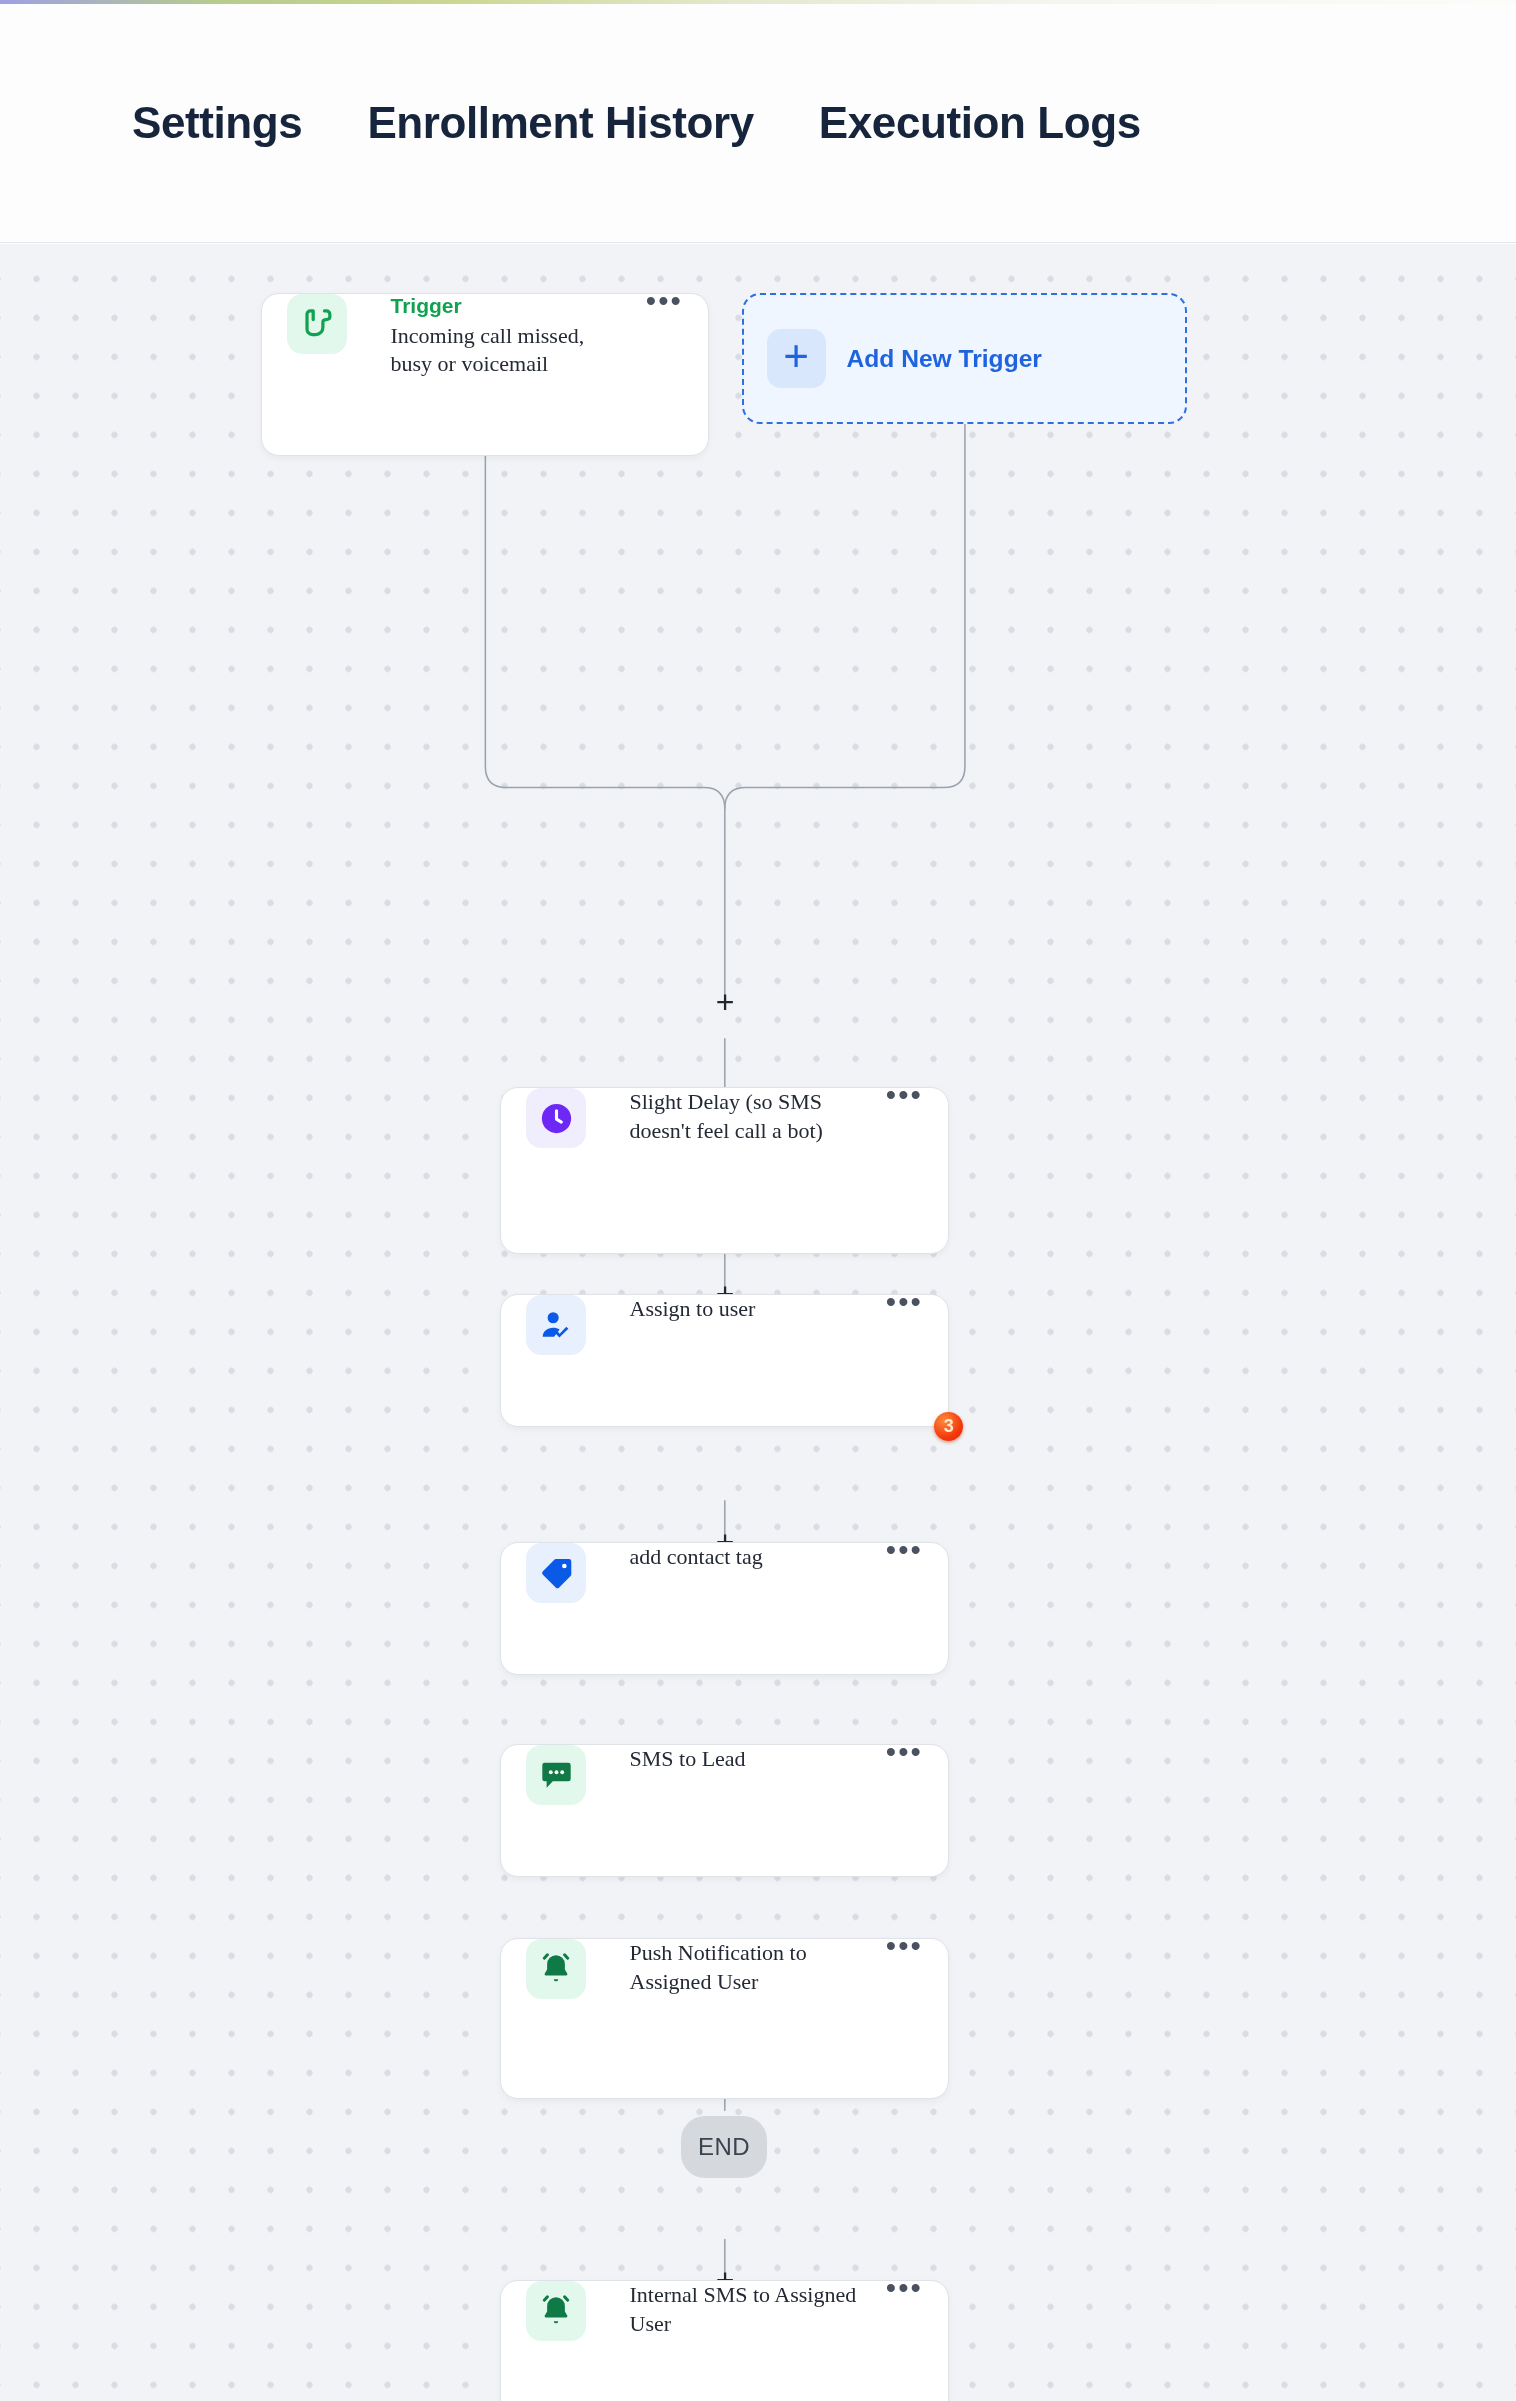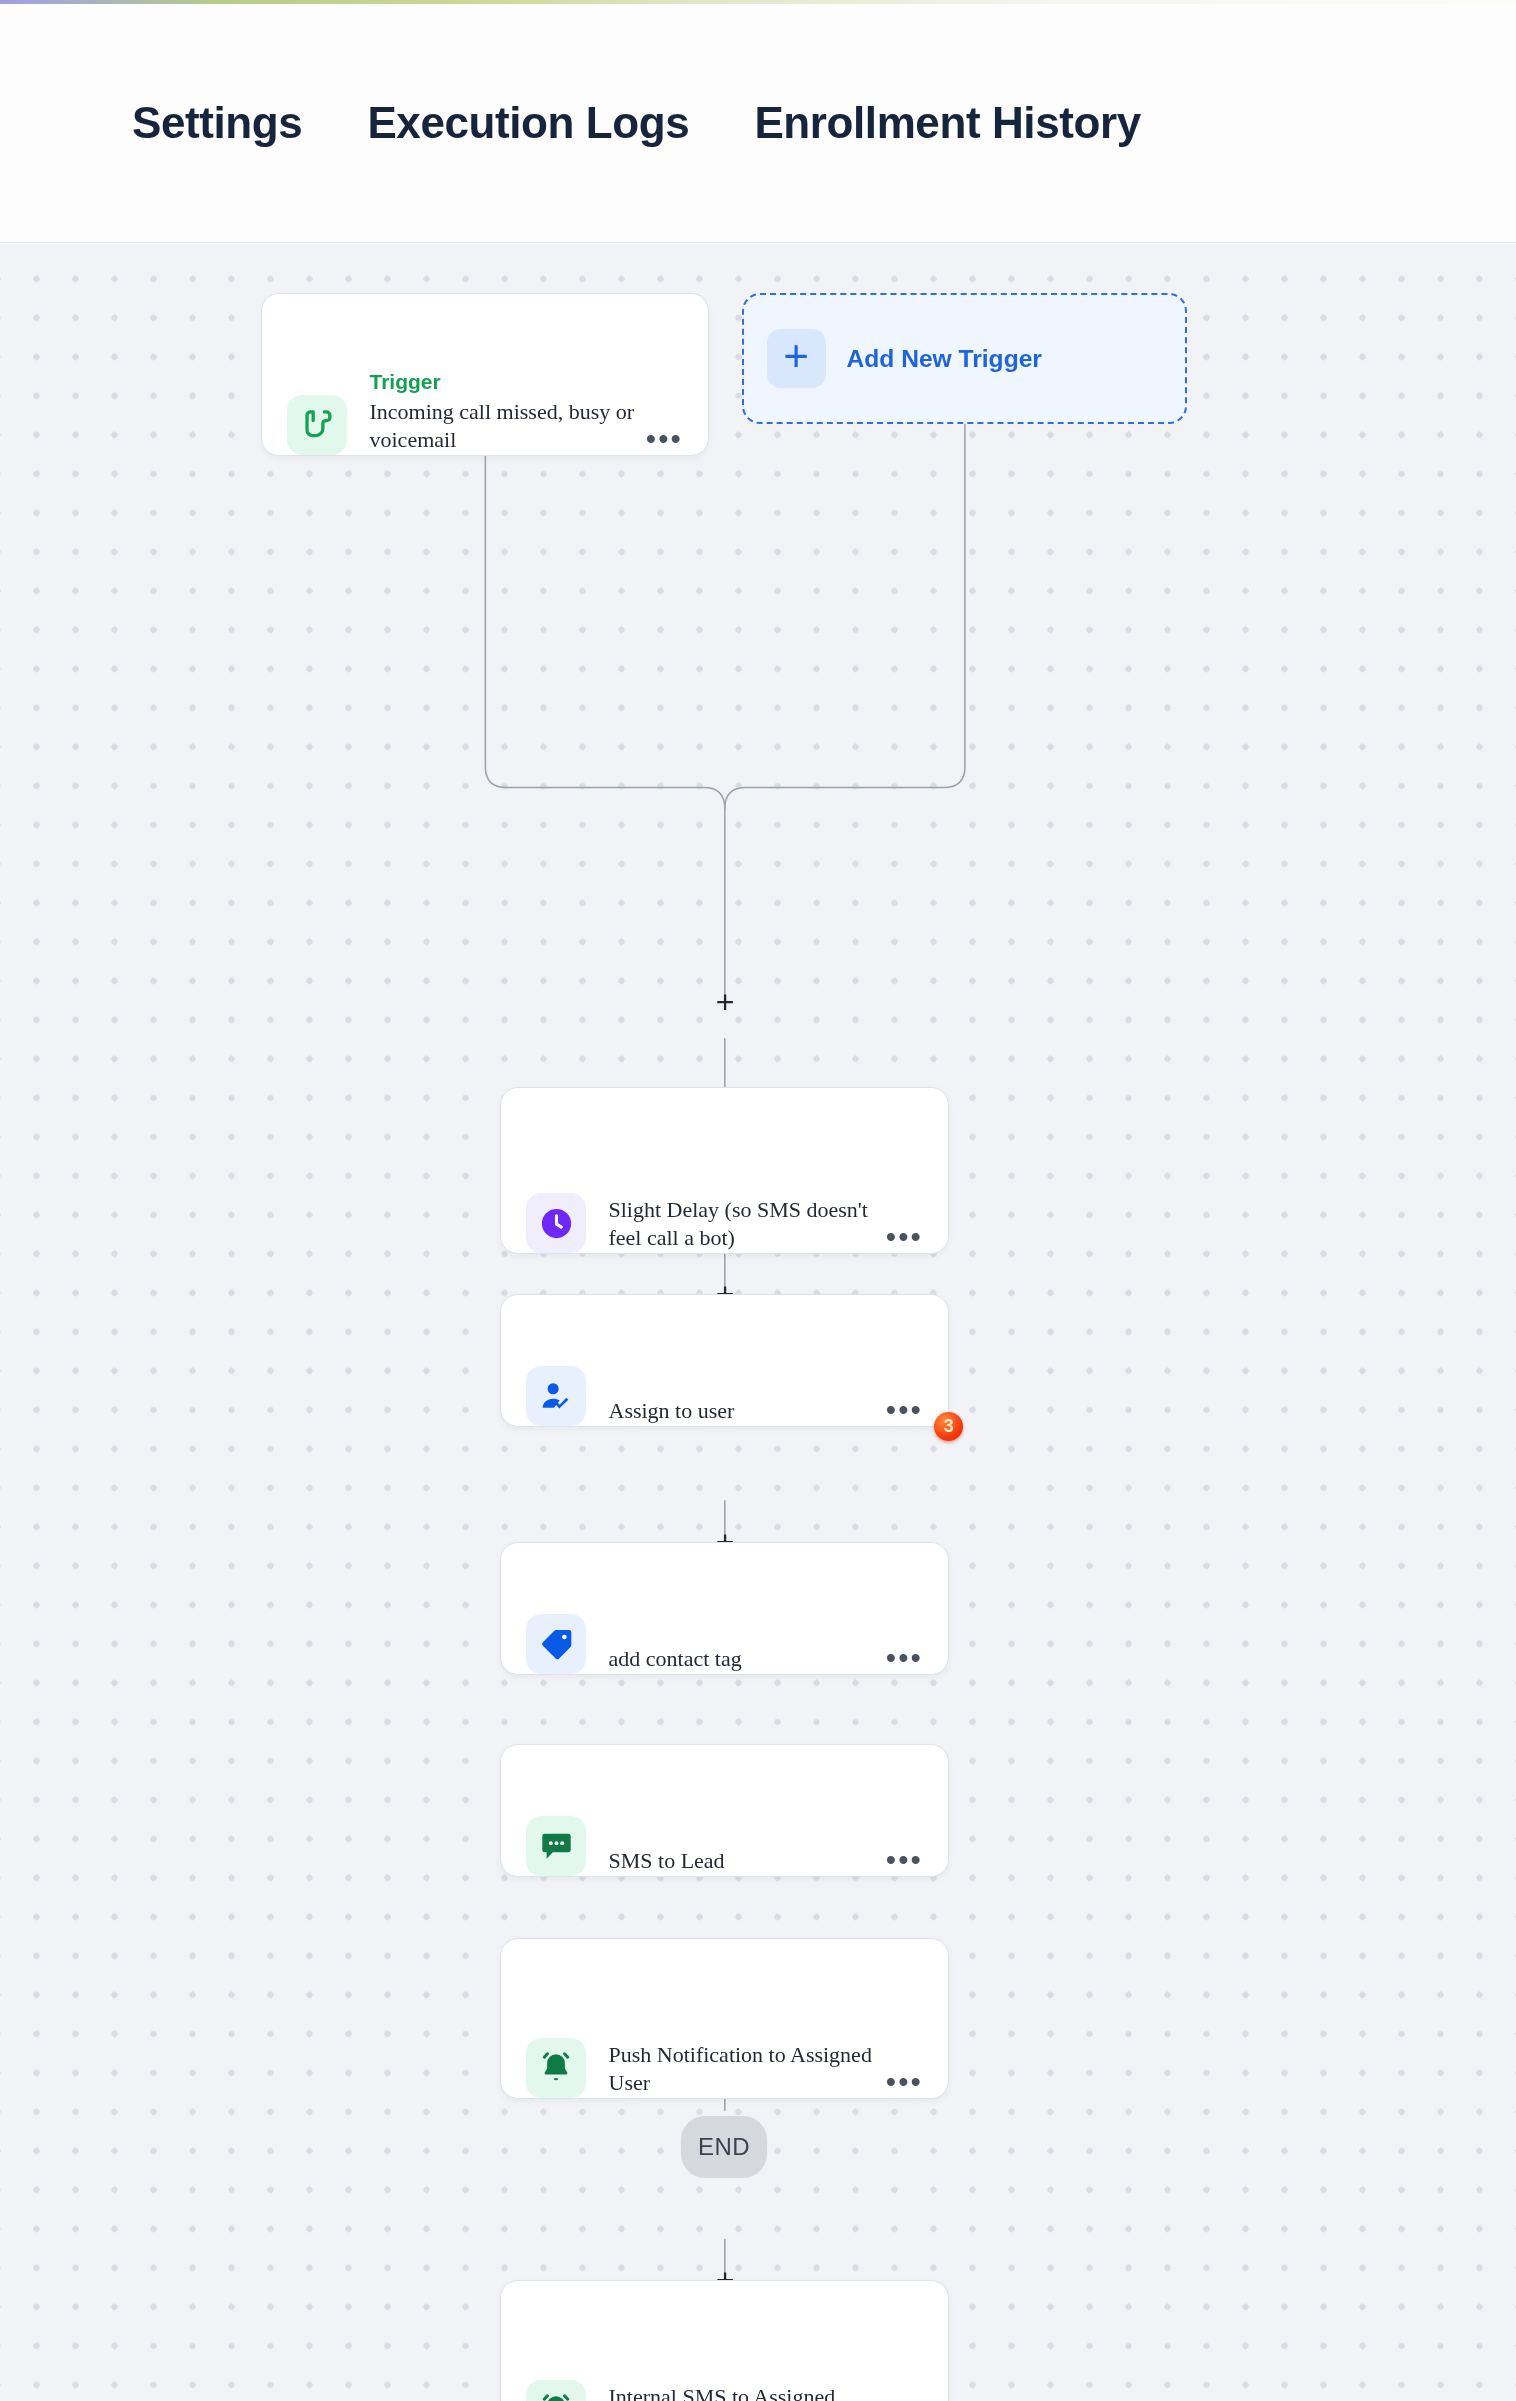--- a/index.html
+++ b/index.html
@@ -56,22 +56,23 @@
   }
   .edges { position:absolute; top:0; left:0; width:1517px; height:2157px; }
 
   
   .node {
     position:absolute;
     background:#ffffff;
     border:1.1px solid #dfe2e7;
     border-radius:18px;
     box-shadow:0 2.1px 7px rgba(18,24,40,.045);
-    display:flex; align-items:flex-end;
+    display:flex; align-items:flex-start;
     cursor:pointer;
+    gap:21px;
   }
   .node .ico {
     width:60px; height:60px; border-radius:15.4px;
     flex:0 0 60px;
     display:flex; align-items:center; justify-content:center;
     margin-left:25px;
   }
   .node .labelwrap {
     flex:1 1 auto; margin-left:22.5px; margin-right:8.4px;
     min-width:0;
@@ -148,22 +149,22 @@
   }
 </style>
 </head>
 <body>
 
 <div class="top-strip"></div>
 
 <div class="header">
   <div class="tabbar">
     <button class="tab">Settings</button>
+    <button class="tab">Enrollment History</button>
     <button class="tab">Execution Logs</button>
-    <button class="tab">Enrollment History</button>
   </div>
 </div>
 
 <div class="canvas">
 
   <svg class="edges" viewBox="0 0 2160 3072" width="1517" height="2157" fill="none">
     <g stroke="#9aa2ad" stroke-width="2.2" fill="none" stroke-linecap="round">
 
       <path d="M691 302 L691 744 Q691 774 721 774 L1002 774 Q1032 774 1032 804 L1032 860"></path>
 

